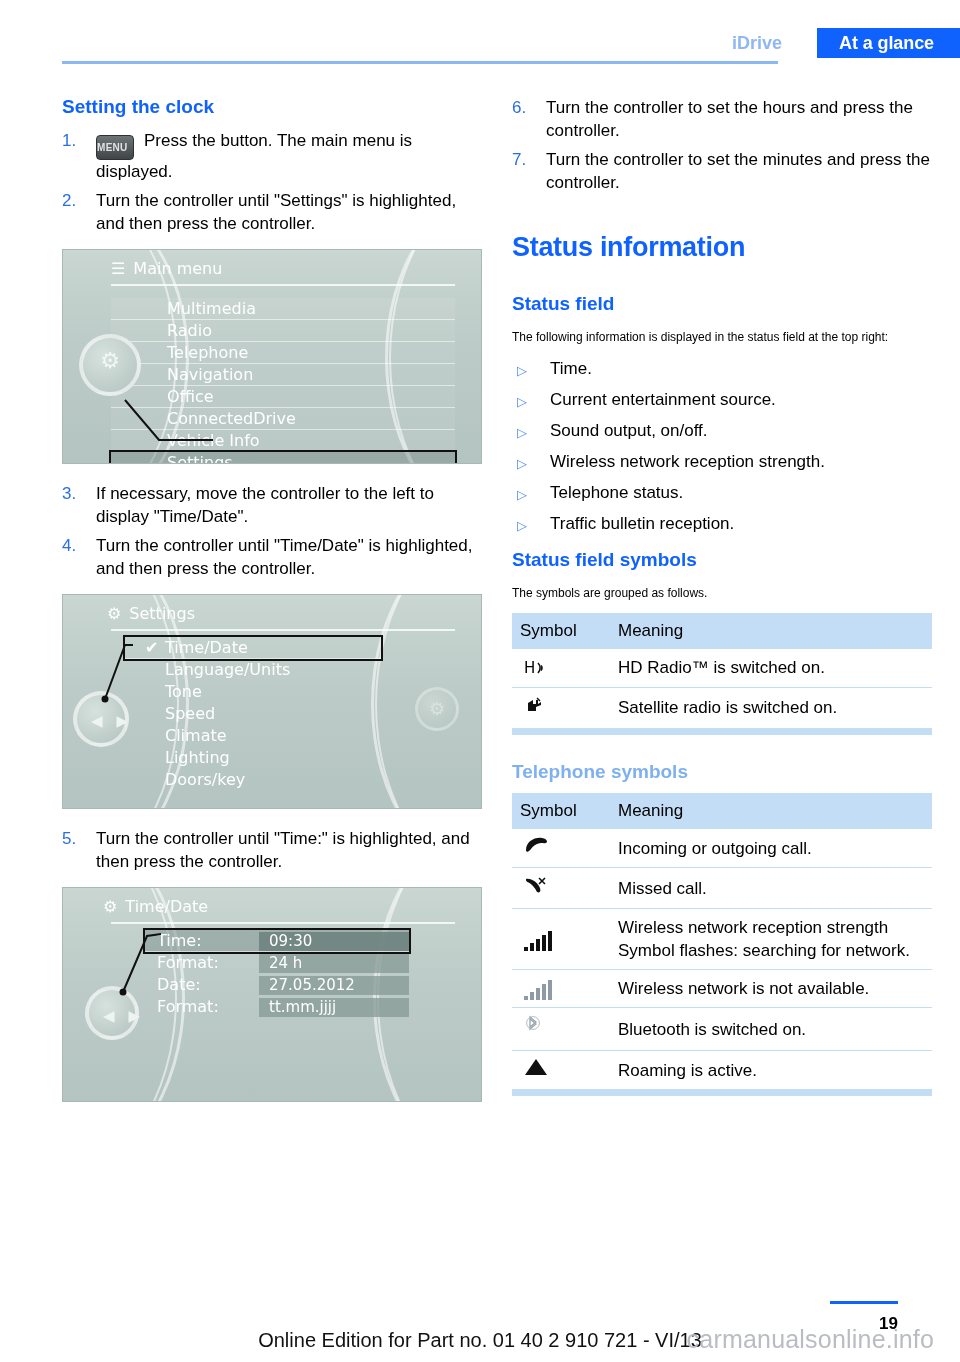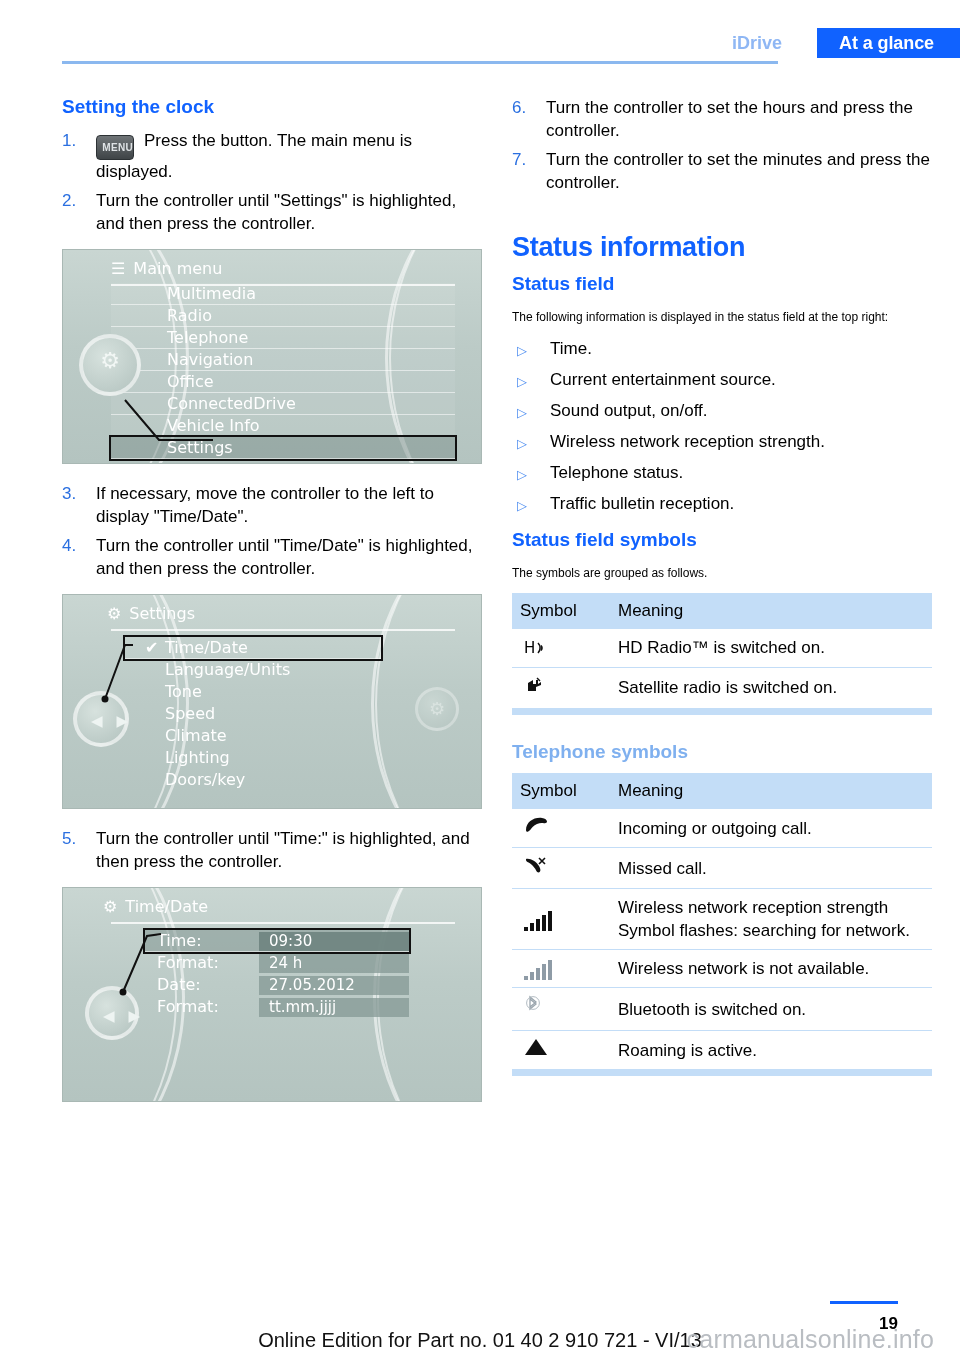--- a/index.html
+++ b/index.html
@@ -69,21 +69,21 @@
   ul.tri li .tri{
     position:absolute;left:5px;top:4px;
     color:#4a8bf0;font-size:13px;line-height:19px;
   }
   .menu-btn{
     display:inline-block;vertical-align:-5px;
     width:36px;height:23px;border-radius:4px;
     background:linear-gradient(#6f7477,#3f4447);
     border:1px solid #2c3134;
     color:#dfe3e6;font-size:10px;font-weight:bold;
-    text-align:right;line-height:23px;letter-spacing:0.3px;
+    text-align:left;line-height:23px;letter-spacing:0.3px;
     margin-right:10px;
   }
   
   .screen{
     position:relative;width:420px;height:215px;
     background:linear-gradient(180deg,#c9d6d2 0%, #bccbc7 45%, #b4c4c0 100%);
     border:1px solid #a9b8b4;
     box-sizing:border-box;
     margin:14px 0 18px 0;
     overflow:hidden;
@@ -97,21 +97,21 @@
   .scr-head{
     position:absolute;left:48px;top:8px;right:40px;
     color:#fff;font-size:16px;line-height:22px;
     font-family:"DejaVu Sans", sans-serif;
   }
   .scr-head .gi{margin-right:8px;display:inline-block;}
   .scr-headrule{
     position:absolute;left:48px;right:26px;top:34px;height:2px;
     background:rgba(255,255,255,0.8);
   }
-  .scr-list{position:absolute;left:48px;right:26px;top:33px;}
+  .scr-list{position:absolute;left:48px;right:26px;top:48px;}
   .scr-row{
     position:relative;height:22px;
     border-bottom:1px solid rgba(255,255,255,0.55);
     color:#ffffff;font-size:16px;line-height:22px;
     font-family:"DejaVu Sans", sans-serif;
     padding-left:56px;box-sizing:border-box;
     background:rgba(255,255,255,0.07);
   }
   .scr-row.sel{
     outline:2px solid #111;background:rgba(120,140,136,0.45);
@@ -335,21 +335,21 @@
     <li>
       <span class="num">6.</span>
       <span>Turn the controller to set the hours and press the controller.</span>
     </li>
     <li>
       <span class="num">7.</span>
       <span>Turn the controller to set the minutes and press the controller.</span>
     </li>
   </ol>
 
-  <h1 class="title" style="margin-top:38px;margin-bottom:10px;">Status information</h1>
+  <h1 class="title" style="margin-top:38px;margin-bottom:30px;">Status information</h1>
 
   <h2 class="sub">Status field</h2>
   <p class="body">The following information is displayed in the status field at the top right:</p>
 
   <ul class="tri" style="margin-top:8px;">
     <li><span class="tri">▷</span><span>Time.</span></li>
     <li><span class="tri">▷</span><span>Current entertainment source.</span></li>
     <li><span class="tri">▷</span><span>Sound output, on/off.</span></li>
     <li><span class="tri">▷</span><span>Wireless network reception strength.</span></li>
     <li><span class="tri">▷</span><span>Telephone status.</span></li>

